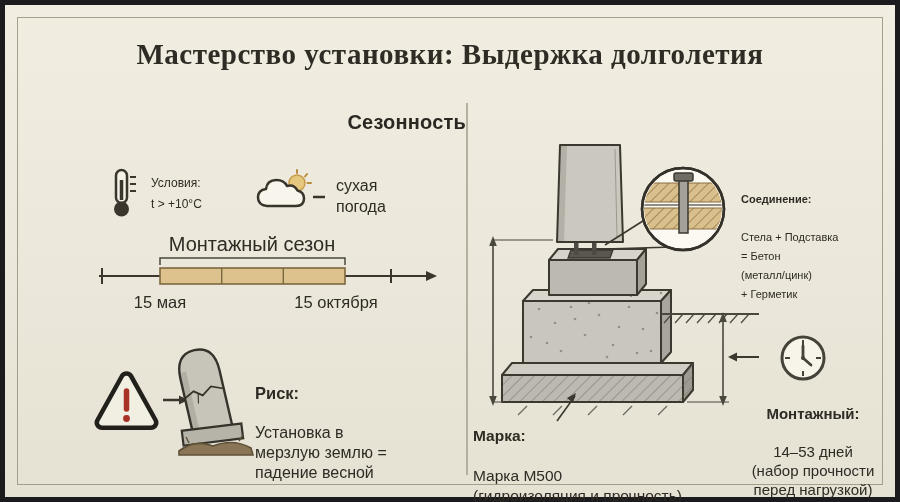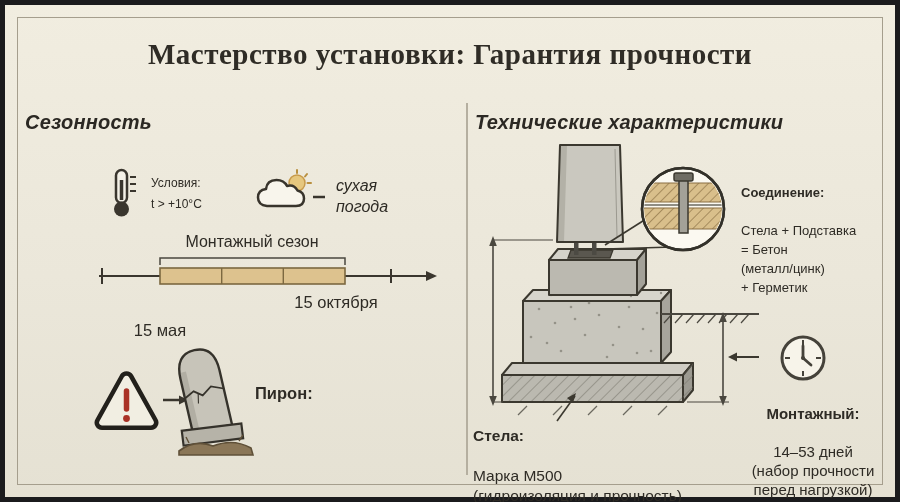--- a/index.html
+++ b/index.html
@@ -22,53 +22,53 @@
     font-family:"Liberation Serif", serif;
     font-weight:bold; font-size:29px; letter-spacing:0.5px;
     color:#2f2c26;
   }
   .divider {
     position:absolute; left:461px; top:98px; width:1.5px; height:372px;
     background:#b5afa0;
   }
   .heading {
     position:absolute; font-size:20px; font-weight:bold; color:#2b2823;
-    text-align:left; letter-spacing:0.2px;font-style:italic;
+    text-align:right; letter-spacing:0.2px;
   }
   .h-left  { left:20px;  top:106px; width:441px; }
   .h-right { left:470px; top:106px; width:360px; }
 
   .abs { position:absolute; }
   .icon svg { display:block; }
 
   .txt { position:absolute; white-space:pre-line; color:#2e2b25; }
   .t-bold { font-weight:bold; }
 
   .conditions { left:146px; top:168px; font-size:12px; line-height:21px; }
-  .weather    { left:331px; top:170px; font-size:16px; line-height:21px;font-style:italic; }
-
-  .season-label { left:132px; top:228px; width:230px; text-align:center; font-size:16px; }
+  .weather    { left:331px; top:170px; font-size:16px; line-height:21px; }
+
+  .season-label { left:132px; top:228px; width:230px; text-align:center; font-size:20px; }
   .date { font-size:16.5px; text-align:center; }
-  .date-start { left:95px;  top:288px; width:120px;margin-top:28px; }
+  .date-start { left:95px;  top:288px; width:120px; }
   .date-end   { left:268px; top:288px; width:126px; }
 
   .risk { left:250px; top:358px; width:182px; font-size:16px; line-height:20px; }
   .risk .t-bold { font-size:16.5px; }
 
-  .connection { left:736px; top:159px; width:152px; font-size:13px; line-height:19px; }
+  .connection { left:736px; top:166px; width:152px; font-size:11px; line-height:19px; }
   .curing     { left:724px; top:380px; width:168px; font-size:15px; line-height:19px; text-align:center; }
   .concrete   { left:468px; top:401px; width:246px; font-size:15.5px; line-height:20px; }
 </style>
 </head>
 <body>
 
 <div class="canvas">
   <div class="inner-frame"></div>
 
-  <h1 class="title">Мастерство установки: Гарантия прочности</h1>
+  <h1 class="title">Мастерство установки: Выдержка долголетия</h1>
   <div class="divider"></div>
 
   <h2 class="heading h-left">Сезонность</h2>
 
   <div class="abs icon" style="left:96px; top:162px;">
     <svg width="44" height="52" viewBox="0 0 44 52">
       <rect x="15" y="3" width="11" height="33" rx="5.5" fill="#f4f1e7" stroke="#3a362e" stroke-width="2.5"></rect>
       <line x1="20.5" y1="13" x2="20.5" y2="33" stroke="#3a362e" stroke-width="3.5"></line>
       <circle cx="20.5" cy="42" r="7.5" fill="#3a362e"></circle>
       <g stroke="#3a362e" stroke-width="2">
@@ -141,24 +141,26 @@
       </g>
       <path d="M2,112 Q18,100 36,107 Q56,99 74,109 L76,116 L2,116 Z" fill="#8a7657" stroke="#5f5038" stroke-width="1.6"></path>
       <g stroke="#5f5038" stroke-width="1.4">
         <line x1="12" y1="104" x2="9" y2="98"></line>
         <line x1="62" y1="102" x2="66" y2="96"></line>
       </g>
     </svg>
   </div>
 
   <div class="txt risk">
-    <div class="t-bold">Пирон:</div>
-  </div>
-
-  <h2 class="heading h-right">Технические характеристики</h2>
+    <div class="t-bold">Риск:</div>
+    <div>Установка в
+мерзлую землю =
+падение весной</div>
+  </div>
+
 
   <div class="abs icon" style="left:462px; top:132px;">
     <svg width="296" height="340" viewBox="0 0 296 340">
       <defs>
         <pattern id="hatchTan" width="7" height="7" patternUnits="userSpaceOnUse" patternTransform="rotate(45)">
           <line x1="0" y1="0" x2="0" y2="7" stroke="#8a6f43" stroke-width="1.3"></line>
         </pattern>
         <pattern id="hatchGray" width="8" height="8" patternUnits="userSpaceOnUse" patternTransform="rotate(45)">
           <line x1="0" y1="0" x2="0" y2="8" stroke="#75736a" stroke-width="1"></line>
         </pattern>
@@ -302,17 +304,17 @@
   </div>
 
   <div class="txt curing">
     <div class="t-bold">Монтажный:</div>
     <div>14–53 дней
 (набор прочности
 перед нагрузкой)</div>
   </div>
 
   <div class="txt concrete">
-    <div class="t-bold">Стела:</div>
+    <div class="t-bold">Марка:</div>
     <div>Марка М500
 (гидроизоляция и прочность)</div>
   </div>
 </div>
 
 </body></html>

